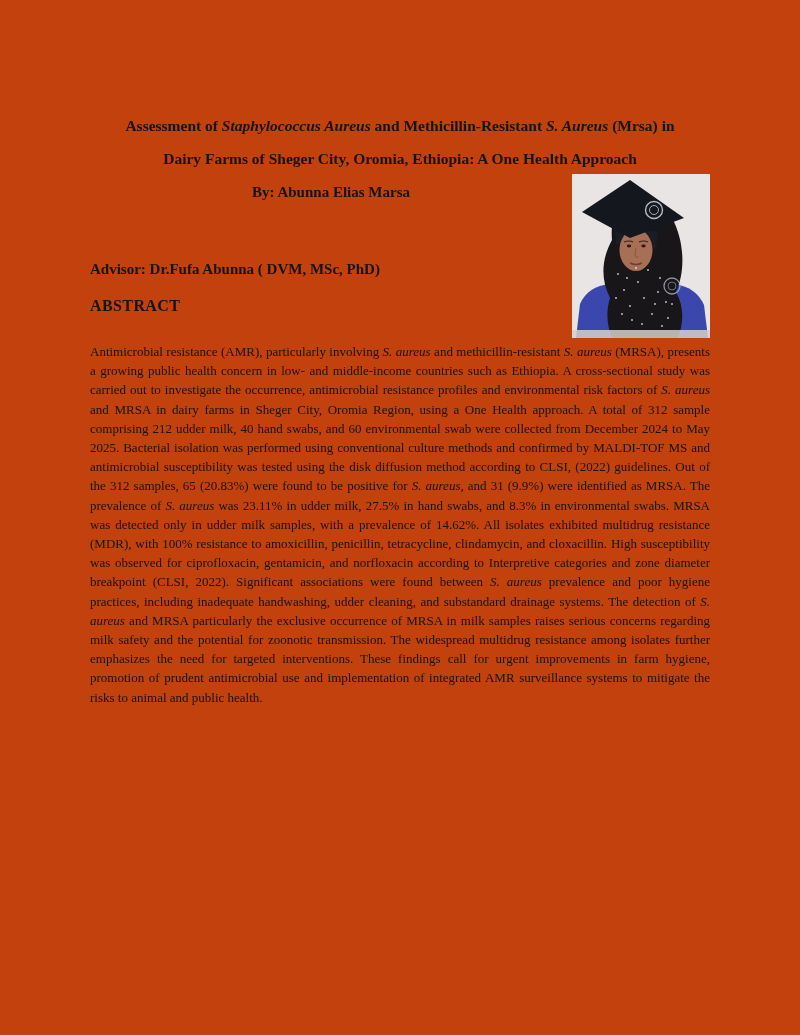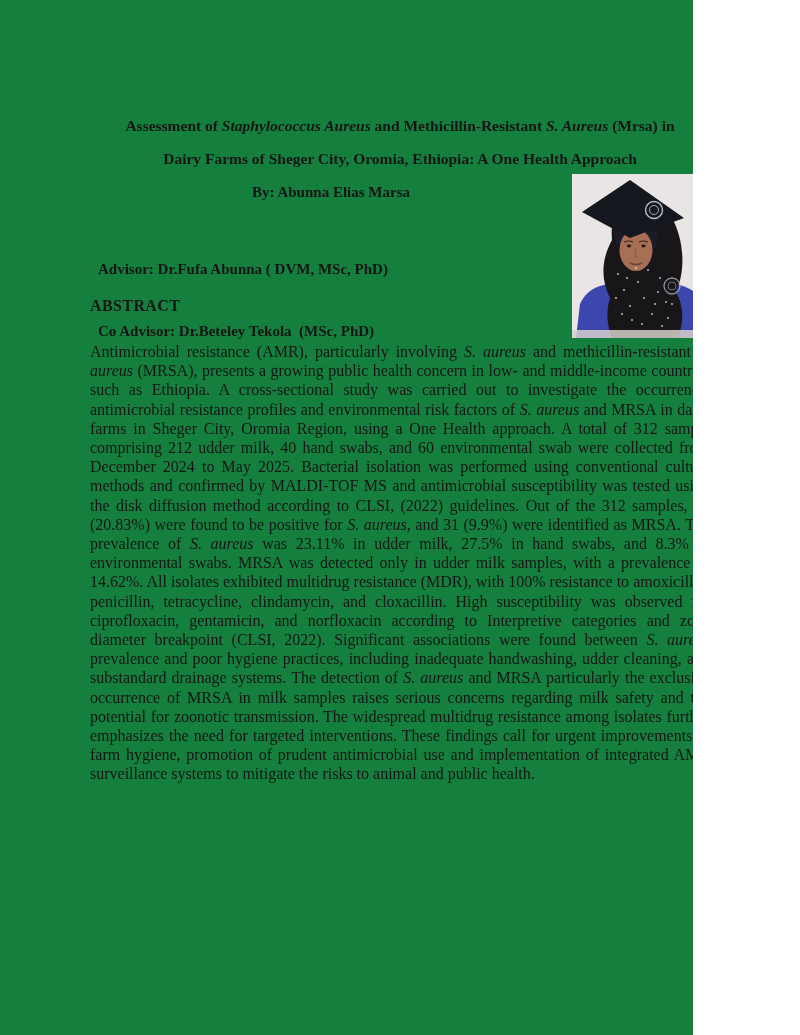--- a/index.html
+++ b/index.html
@@ -1,45 +1,44 @@
 <!DOCTYPE html>
 <html><head>
 <meta charset="utf-8">
 <style>
   html,body{margin:0;padding:0;background:#ffffff;}
   .page{
     position:relative;
-    width:693px;height:1035px;
-    background:#15803d;
+    width:800px;height:1035px;
+    background:#c2410c;
     font-family:"Liberation Serif","DejaVu Serif",serif;
     color:#151515;
     overflow:hidden;
   }
   .title{
     position:absolute;left:90px;top:109px;width:620px;
     text-align:center;font-weight:bold;font-size:15.5px;
   }
   .title-line{line-height:33px;white-space:nowrap;}
   .byline{
     position:absolute;left:90px;top:184px;width:482px;
     text-align:center;font-weight:bold;font-size:15px;
   }
   .advisors{
     position:absolute;left:90px;top:218px;
     font-weight:bold;font-size:15px;line-height:20.5px;
     white-space:pre-wrap;
-    margin-left:8px;
   }
   .abstract-heading{
     position:absolute;left:90px;top:297px;
     font-weight:bold;font-size:16px;letter-spacing:0.4px;
   }
   .abstract-body{
     position:absolute;left:90px;top:342px;width:620px;
-    font-size:16px;line-height:19.2px;text-align:justify;
+    font-size:13px;line-height:19.2px;text-align:justify;
   }
   .keywords{
     position:absolute;left:90px;top:789px;width:620px;
     font-size:14.6px;white-space:pre-wrap;
   }
   .photo{
     position:absolute;left:572px;top:174px;width:138px;height:164px;
   }
   .photo svg{display:block;width:100%;height:100%;}
 </style>
@@ -50,21 +49,20 @@
 
   <div class="title">
     <div class="title-line"><span>Assessment of </span><span style="font-style: italic;">Staphylococcus Aureus</span><span> and Methicillin-Resistant </span><span style="font-style: italic;">S. Aureus</span><span> (Mrsa) in</span></div>
     <div class="title-line"><span>Dairy Farms of Sheger City, Oromia, Ethiopia: A One Health Approach</span></div>
   </div>
 
   <div class="byline">By: Abunna Elias Marsa</div>
 
   <div class="advisors">
     <div>Advisor: Dr.Fufa Abunna ( DVM, MSc, PhD)</div>
-    <div>Co Advisor: Dr.Beteley Tekola  (MSc, PhD)</div>
   </div>
 
   <div class="abstract-heading">ABSTRACT</div>
 
   <div class="abstract-body"><span>Antimicrobial resistance (AMR), particularly involving </span><span style="font-style: italic;">S. aureus</span><span> and methicillin-resistant </span><span style="font-style: italic;">S. aureus</span><span> (MRSA), presents a growing public health concern in low- and middle-income countries such as Ethiopia. A cross-sectional study was carried out to investigate the occurrence, antimicrobial resistance profiles and environmental risk factors of </span><span style="font-style: italic;">S. aureus</span><span> and MRSA in dairy farms in Sheger City, Oromia Region, using a One Health approach. A total of 312 sample comprising 212 udder milk, 40 hand swabs, and 60 environmental swab were collected from December 2024 to May 2025. Bacterial isolation was performed using conventional culture methods and confirmed by MALDI-TOF MS and antimicrobial susceptibility was tested using the disk diffusion method according to CLSI, (2022) guidelines. Out of the 312 samples, 65 (20.83%) were found to be positive for </span><span style="font-style: italic;">S. aureus</span><span>, and 31 (9.9%) were identified as MRSA. The prevalence of </span><span style="font-style: italic;">S. aureus</span><span> was 23.11% in udder milk, 27.5% in hand swabs, and 8.3% in environmental swabs. MRSA was detected only in udder milk samples, with a prevalence of 14.62%. All isolates exhibited multidrug resistance (MDR), with 100% resistance to amoxicillin, penicillin, tetracycline, clindamycin, and cloxacillin. High susceptibility was observed for ciprofloxacin, gentamicin, and norfloxacin according to Interpretive categories and zone diameter breakpoint (CLSI, 2022). Significant associations were found between </span><span style="font-style: italic;">S. aureus</span><span> prevalence and poor hygiene practices, including inadequate handwashing, udder cleaning, and substandard drainage systems. The detection of </span><span style="font-style: italic;">S. aureus</span><span> and MRSA particularly the exclusive occurrence of MRSA in milk samples raises serious concerns regarding milk safety and the potential for zoonotic transmission. The widespread multidrug resistance among isolates further emphasizes the need for targeted interventions. These findings call for urgent improvements in farm hygiene, promotion of prudent antimicrobial use and implementation of integrated AMR surveillance systems to mitigate the risks to animal and public health.</span></div>
 
 
   <div class="photo" role="img" aria-label="Portrait photo of the graduate wearing a black graduation cap with emblem, dark sequined headscarf and blue gown">
     <svg viewBox="0 0 138 164" xmlns="http://www.w3.org/2000/svg">
       <rect width="138" height="164" fill="#e9e5e4"></rect>

